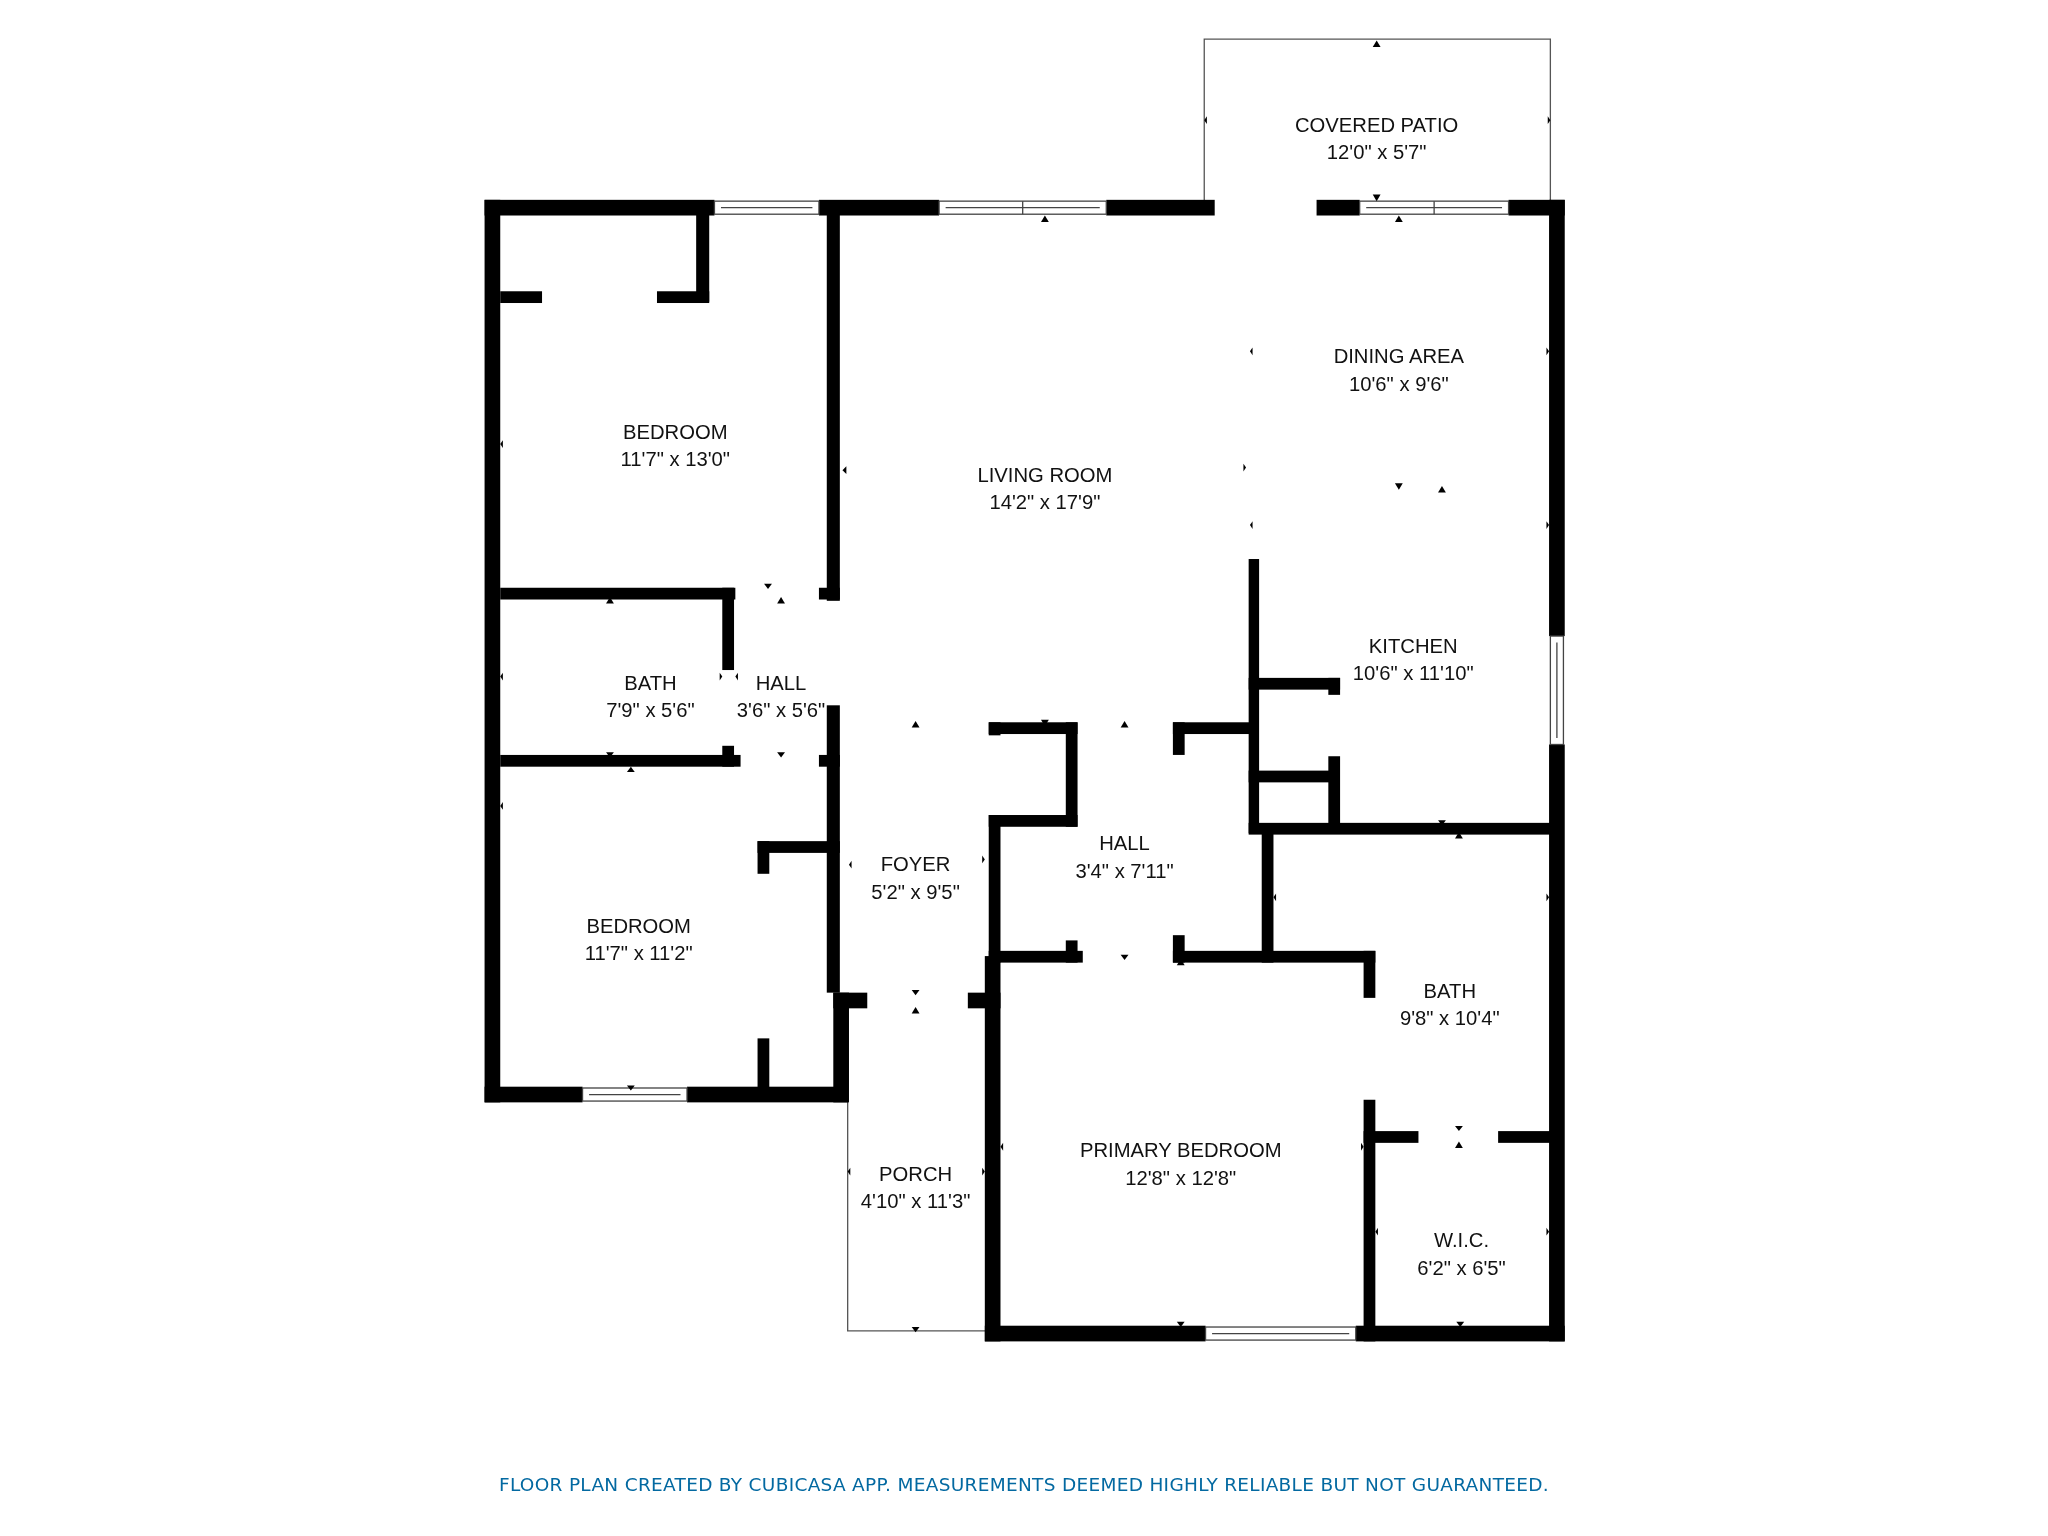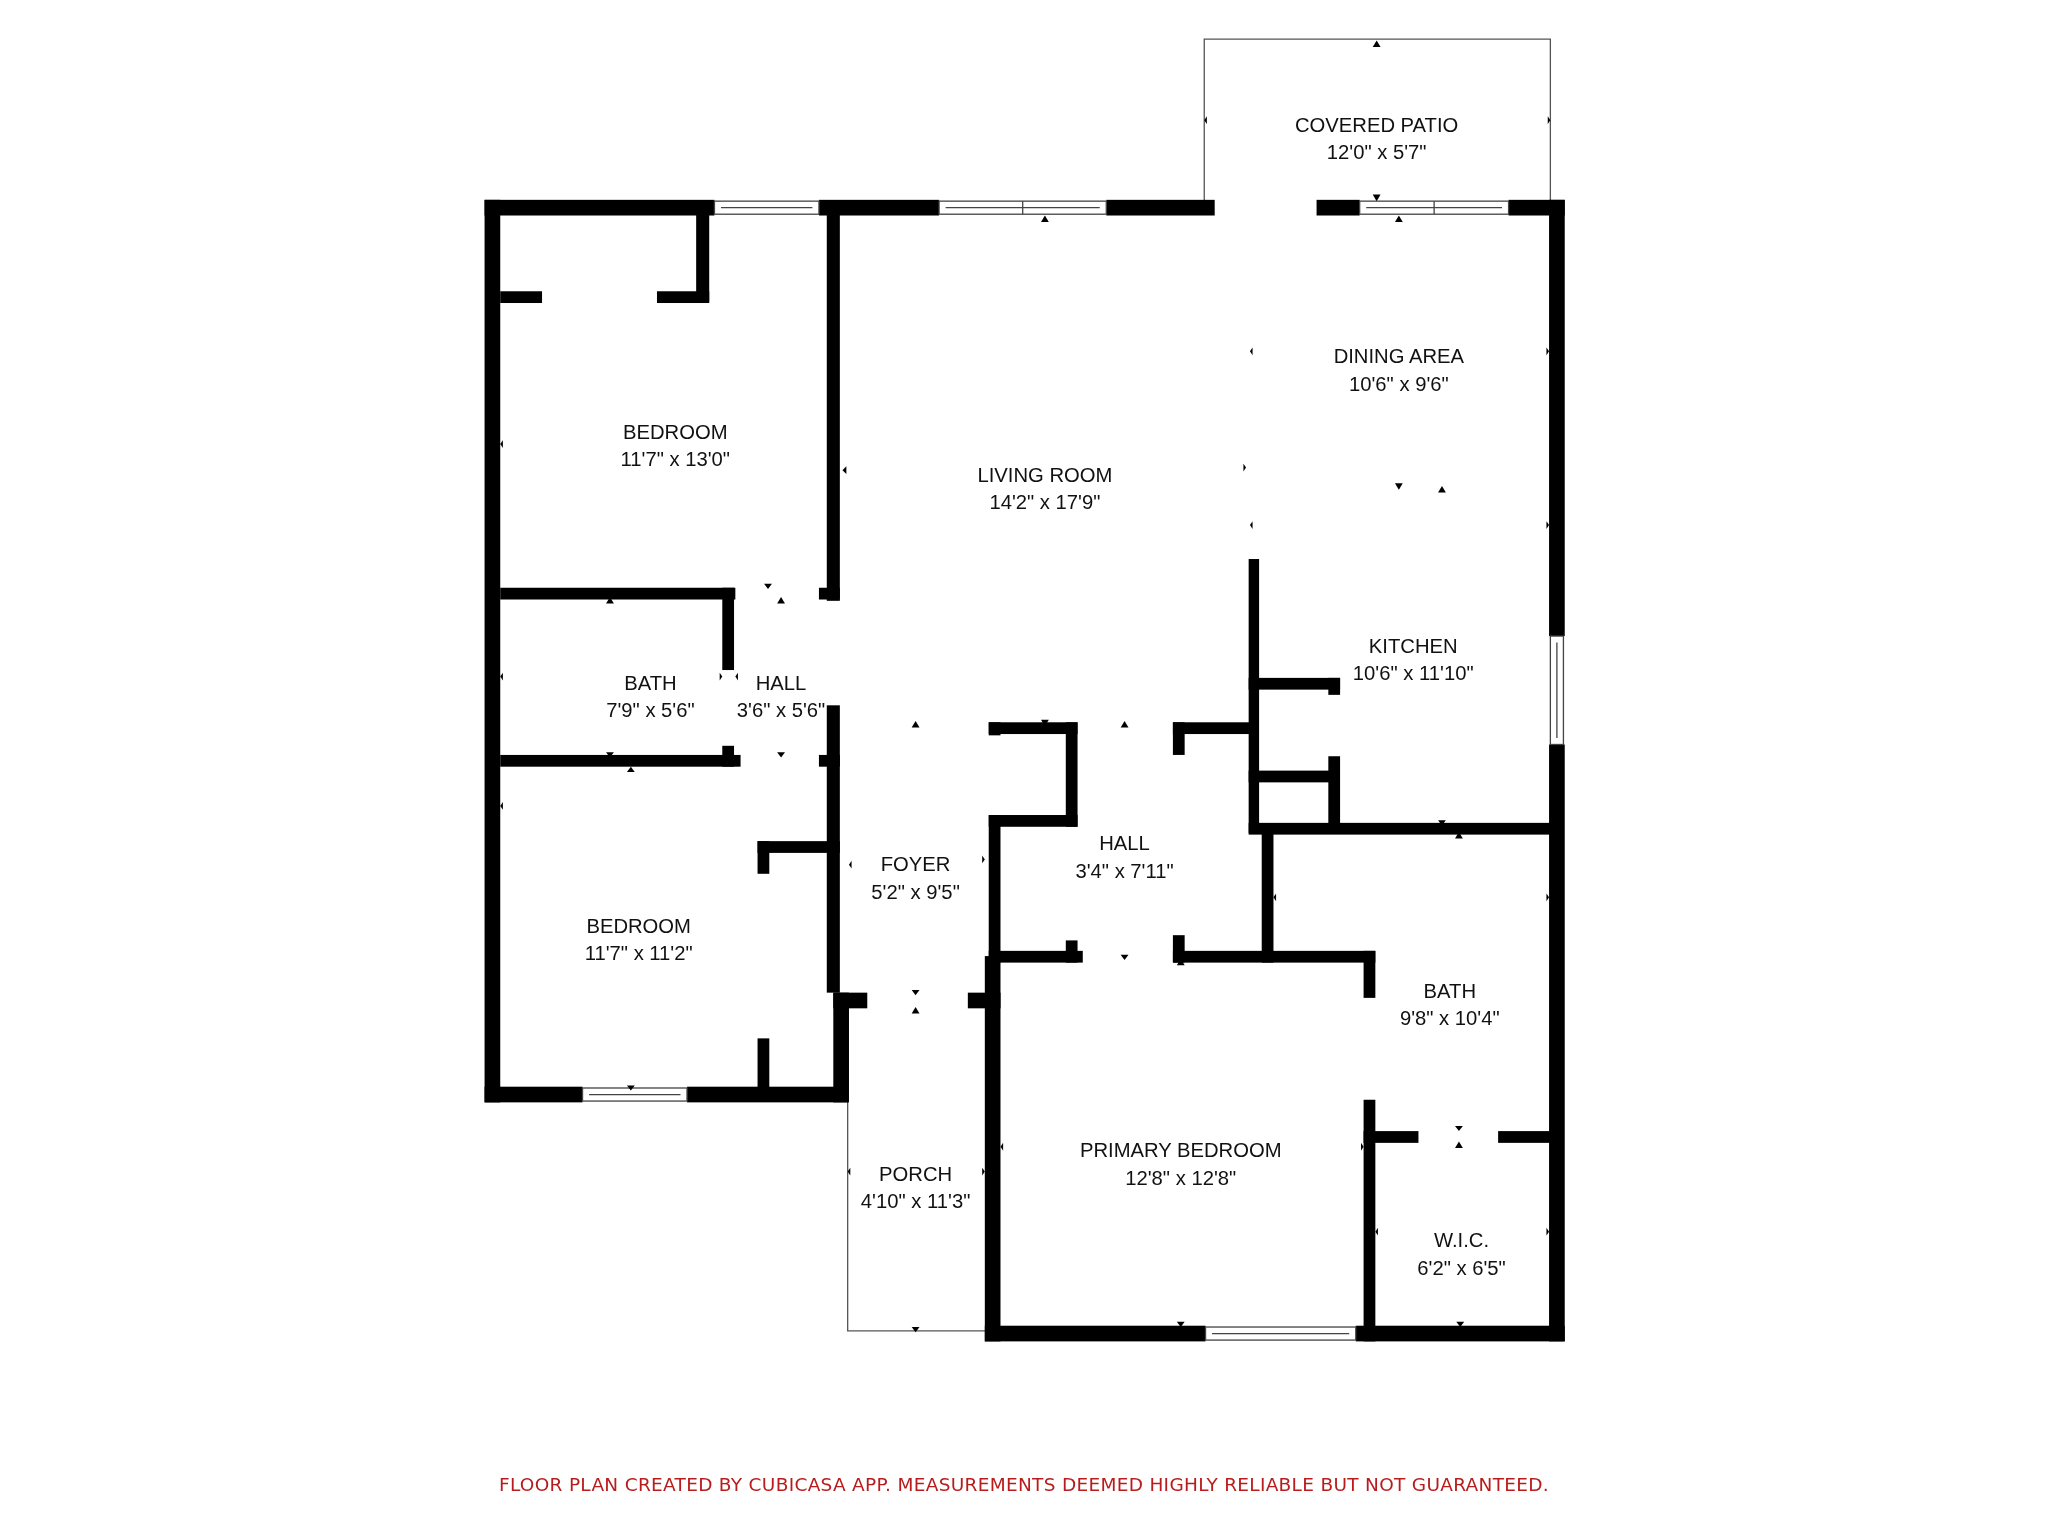--- a/index.html
+++ b/index.html
@@ -2,21 +2,21 @@
 <html><head>
 <meta charset="utf-8">
 <style>
   html, body { margin:0; padding:0; background:#ffffff; }
   body { width:2048px; height:1536px; overflow:hidden; position:relative; font-family:"Liberation Sans", sans-serif; }
   #plan { position:absolute; left:0; top:0; width:2048px; height:1536px; }
   .wall { fill:#000; }
   .thin { fill:none; stroke:#555; stroke-width:1; }
   .win { fill:#fff; stroke:#444; stroke-width:1; }
   .room-label { font-family:"Liberation Sans", sans-serif; font-size:15.5px; fill:#111; text-anchor:middle; }
-  .footer { position:absolute; left:0; width:2048px; top:1474px; text-align:center; color:#b91c1c; font-size:18.5px; letter-spacing:0.3px; font-family:"DejaVu Sans", sans-serif; }
+  .footer { position:absolute; left:0; width:2048px; top:1474px; text-align:center; color:#0369a1; font-size:18.5px; letter-spacing:0.3px; font-family:"DejaVu Sans", sans-serif; }
   .arrow { fill:#000; }
 </style>
 </head>
 <body>
 
 <svg id="plan" viewBox="0 0 1568 1176" preserveAspectRatio="none" xmlns="http://www.w3.org/2000/svg">
 
   <g>
     <polyline class="thin" points="922,158 922,30 1187,30 1187,158"></polyline>
   </g>

